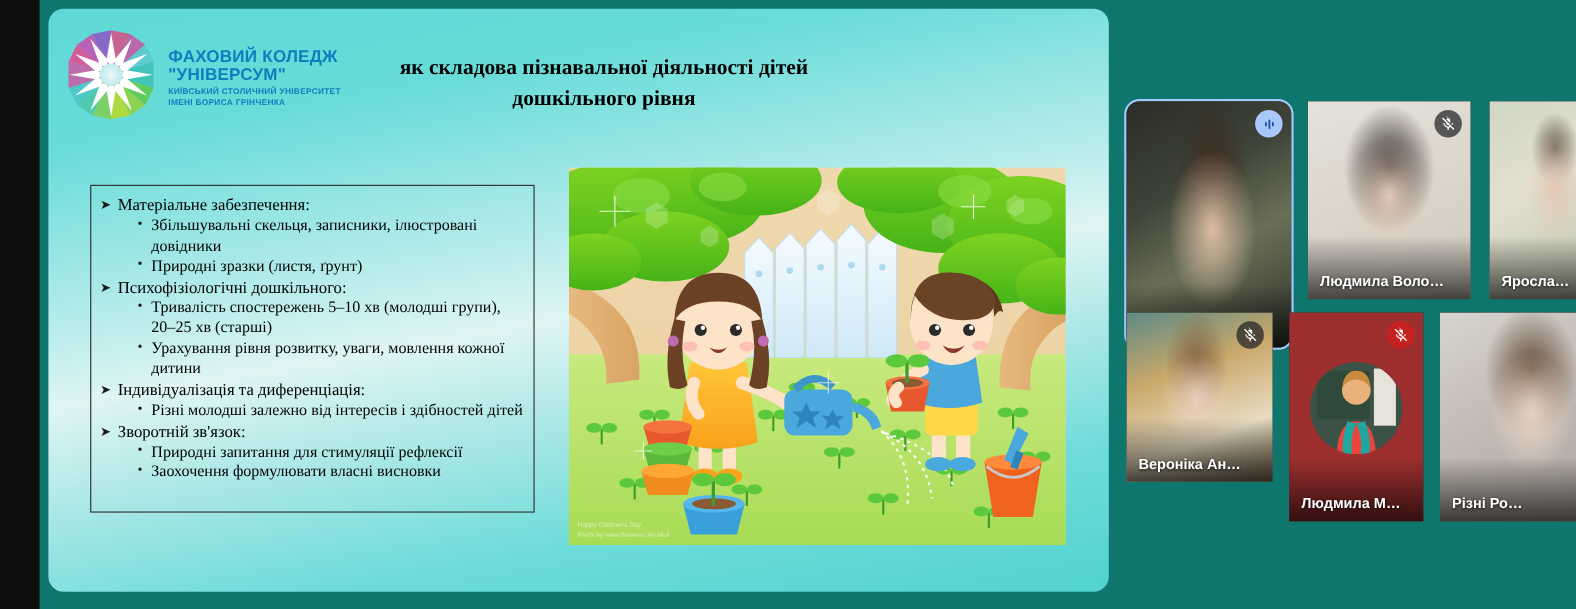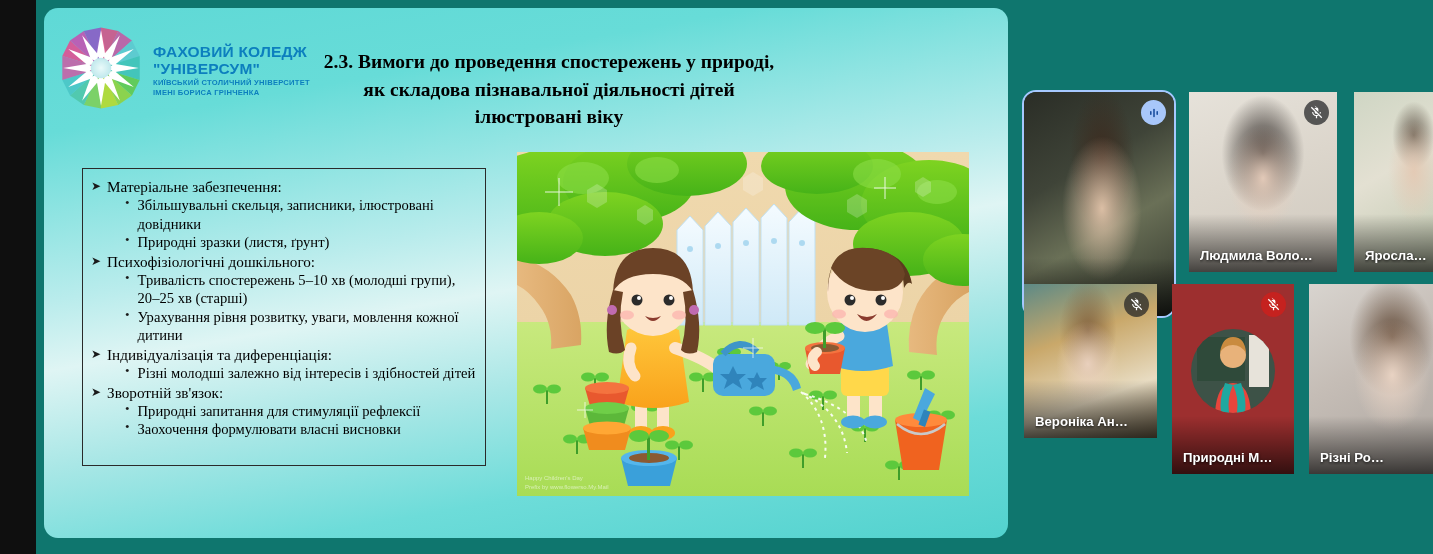--- a/index.html
+++ b/index.html
@@ -185,23 +185,22 @@
         </div>
         <div class="logo-text">
           <div class="logo-l1">ФАХОВИЙ КОЛЕДЖ</div>
           <div class="logo-l2">"УНІВЕРСУМ"</div>
           <div class="logo-l3">КИЇВСЬКИЙ СТОЛИЧНИЙ УНІВЕРСИТЕТ</div>
           <div class="logo-l4">ІМЕНІ БОРИСА ГРІНЧЕНКА</div>
         </div>
       </div>
 
       <div class="slide-title">
-        <div>2.3. Вимоги до проведення спостережень у природі,</div>
         <div>як складова пізнавальної діяльності дітей</div>
-        <div>ілюстровані віку</div>
+        <div>дошкільного рівня</div>
       </div>
 
       <div class="textbox">
         <div class="tb-list" id="outline-list">
             <div class="lvl1">
               <span class="bt">➤</span>
               <span>Матеріальне забезпечення:</span>
             </div>
             <div class="lvl2">
               <span class="bt">•</span>
@@ -589,21 +588,21 @@
             <path d="M34,54 q-6,16 -4,30 h8 q-2,-16 4,-28z" fill="#1fa8a0"></path>
             <path d="M50,54 q6,16 4,30 h-8 q2,-16 -4,-28z" fill="#1fa8a0"></path>
           </svg></div>
         <div class="shade"></div>
         <div class="badge mute-red">
           <svg width="15" height="15" viewBox="0 0 24 24" fill="#ffffff">
             <path d="M19 11h-1.7c0 .74-.16 1.43-.43 2.05l1.23 1.23c.56-.98.9-2.09.9-3.28zM12 4a3 3 0 0 1 3 3v.18l-6-6A3 3 0 0 1 12 4z" opacity=".95"></path>
             <path d="M15 7v4.17l-6-6V7a3 3 0 0 1 6 0zM4.41 2.86L3 4.27l6 6V11a3 3 0 0 0 3 3c.23 0 .44-.04.65-.09l1.66 1.66c-.71.33-1.5.52-2.31.52-2.76 0-5.3-2.1-5.3-5.09H5c0 3.41 2.72 6.23 6 6.72V21h2v-3.28c.91-.13 1.77-.45 2.54-.9l4.19 4.18 1.41-1.41L4.41 2.86z"></path>
           </svg>
         </div>
-        <div class="name">Природні М…</div>
+        <div class="name">Людмила М…</div>
       </div>
       <div class="tile" style="left: 285px; top: 192px; width: 160px; height: 190px;">
         <div class="feed" style="background: linear-gradient(150deg, rgb(216, 212, 207) 0%, rgb(197, 189, 182) 40%, rgb(169, 162, 156) 100%);"></div>
         <div class="feed" style="background: radial-gradient(38% 44% at 52% 28%, rgba(86, 60, 40, 0.9), rgba(86, 60, 40, 0) 70%);"></div>
         <div class="feed" style="background: radial-gradient(34% 42% at 52% 48%, rgba(236, 214, 198, 0.95), rgba(236, 214, 198, 0) 70%);"></div>
         <div class="shade"></div>
         <div class="badge mute">
           <svg width="15" height="15" viewBox="0 0 24 24" fill="#ffffff">
             <path d="M19 11h-1.7c0 .74-.16 1.43-.43 2.05l1.23 1.23c.56-.98.9-2.09.9-3.28zM12 4a3 3 0 0 1 3 3v.18l-6-6A3 3 0 0 1 12 4z" opacity=".95"></path>
             <path d="M15 7v4.17l-6-6V7a3 3 0 0 1 6 0zM4.41 2.86L3 4.27l6 6V11a3 3 0 0 0 3 3c.23 0 .44-.04.65-.09l1.66 1.66c-.71.33-1.5.52-2.31.52-2.76 0-5.3-2.1-5.3-5.09H5c0 3.41 2.72 6.23 6 6.72V21h2v-3.28c.91-.13 1.77-.45 2.54-.9l4.19 4.18 1.41-1.41L4.41 2.86z"></path>

